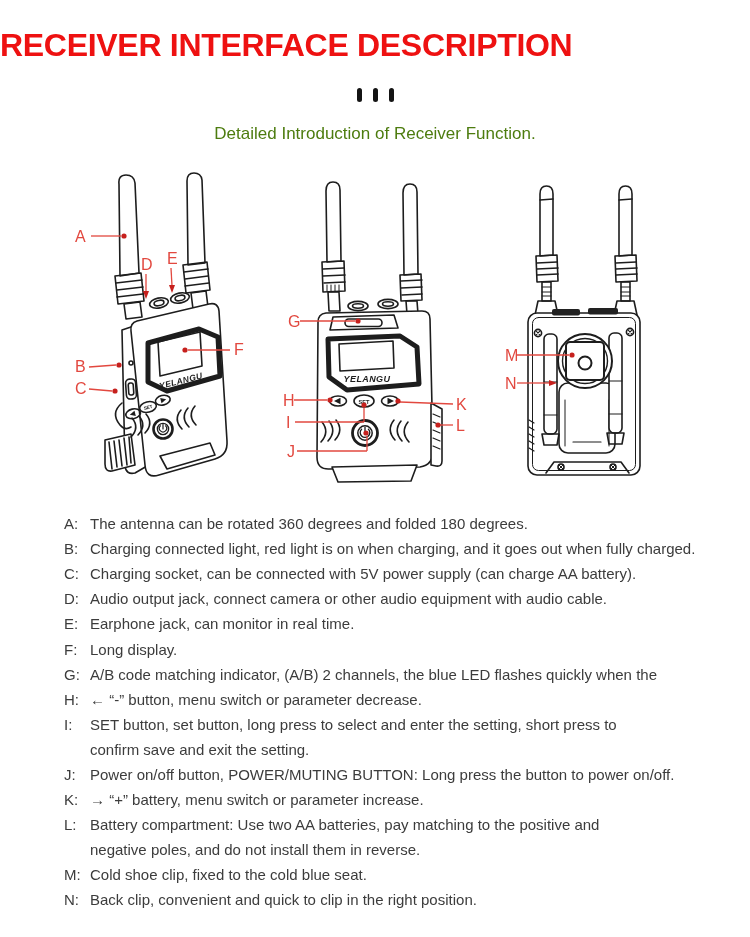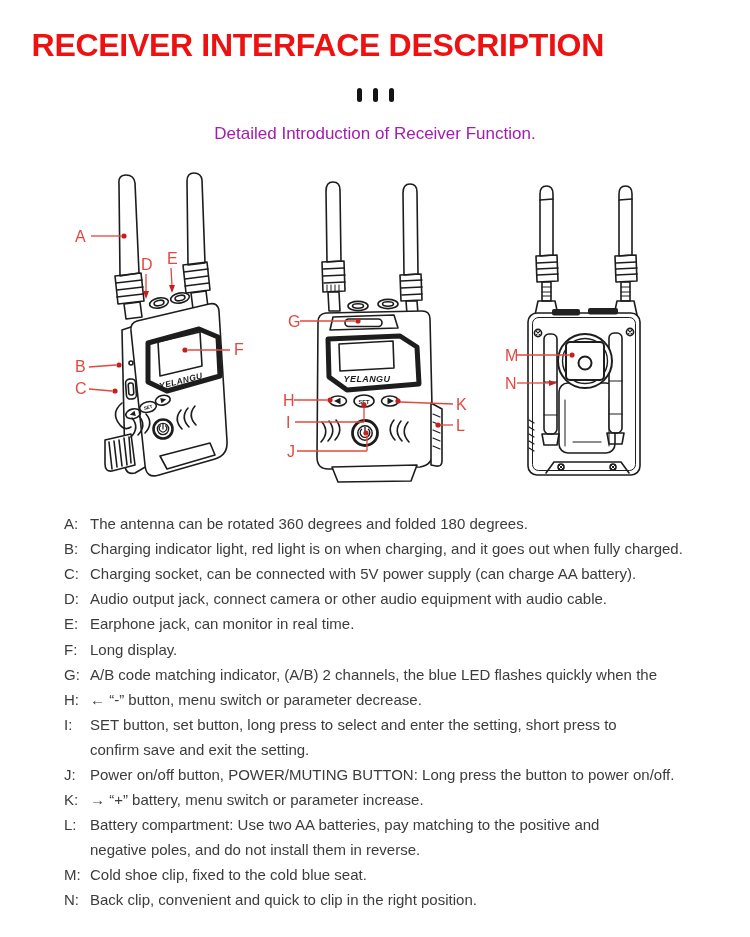--- a/index.html
+++ b/index.html
@@ -1,24 +1,24 @@
 <!DOCTYPE html>
 <html><head>
 <meta charset="utf-8">
 <style>
   html,body{margin:0;padding:0;background:#fff;}
   body{width:750px;height:937px;position:relative;overflow:hidden;
        font-family:"Liberation Sans",sans-serif;}
-  .title{position:absolute;top:27px;left:0;width:604px;text-align:right;
+  .title{position:absolute;top:27px;left:0;width:604px;text-align:left;
          font-size:32px;font-weight:bold;color:#ee1111;letter-spacing:-0.3px;}
   .bars{position:absolute;top:87px;left:0;width:750px;text-align:center;line-height:14px;}
   .bars span{display:inline-block;width:5px;height:14px;background:#141414;
              border-radius:2.5px;margin:0 5.5px;vertical-align:middle;}
   .subtitle{position:absolute;top:124px;left:0;width:750px;text-align:center;
-            font-size:17px;color:#a21caf;}
+            font-size:17px;color:#4d7c0f;}
   .dev{position:absolute;}
   #dev1{left:60px;top:170px;}
   #dev2{left:270px;top:170px;}
   #dev3{left:480px;top:170px;}
   .desc{position:absolute;top:505px;left:0;width:750px;box-sizing:border-box;
         padding:6px 18px 0 64px;}
   .row{display:flex;height:25.1px;align-items:center;font-size:15px;
        color:#3c3c3c;white-space:nowrap;}
   .row .lt{width:26px;flex:0 0 26px;}
   svg text{font-family:"Liberation Sans",sans-serif;}
@@ -317,21 +317,21 @@
 </svg>
 
 <div class="desc">
   <div class="row">
     <span class="lt">A:</span>
     <span class="tx">The antenna can be rotated 360 degrees and folded 180 degrees.</span>
   </div>
 
   <div class="row">
     <span class="lt">B:</span>
-    <span class="tx">Charging indicator light, red light is on when charging, and it goes out when fully charged.</span>
+    <span class="tx">Charging connected light, red light is on when charging, and it goes out when fully charged.</span>
   </div>
 
   <div class="row">
     <span class="lt">C:</span>
     <span class="tx">Charging socket, can be connected with 5V power supply (can charge AA battery).</span>
   </div>
 
   <div class="row">
     <span class="lt">D:</span>
     <span class="tx">Audio output jack, connect camera or other audio equipment with audio cable.</span>

